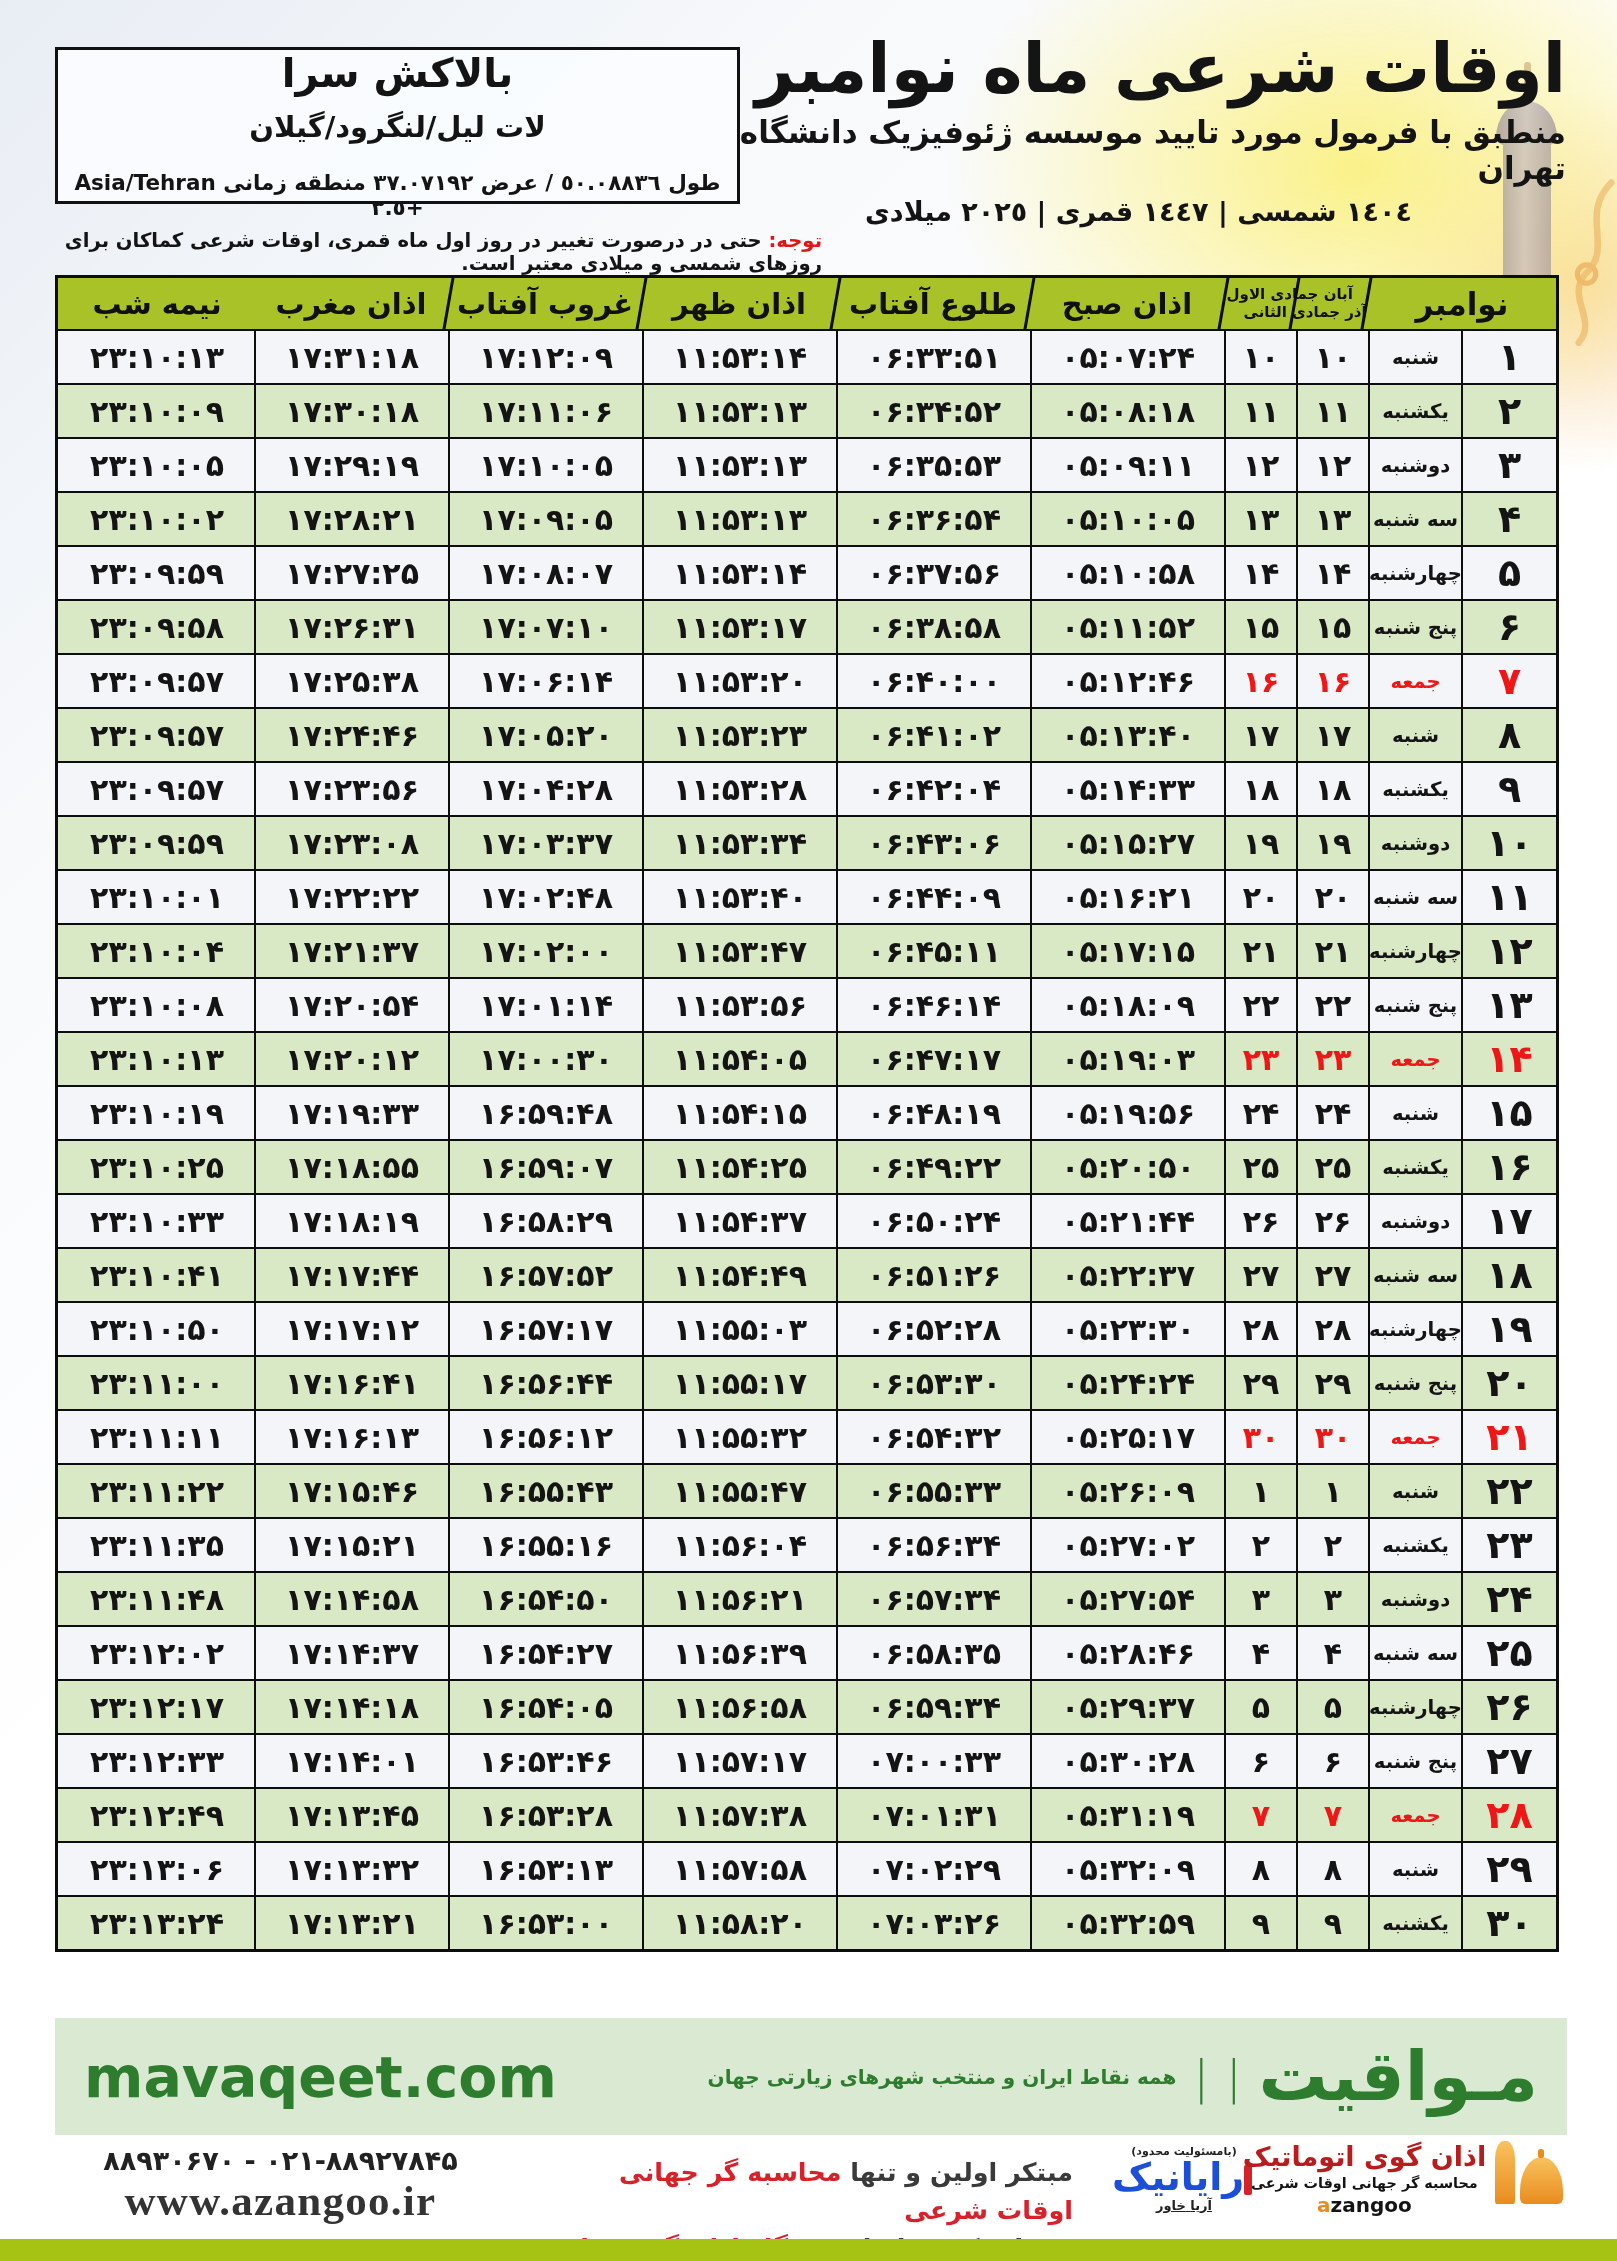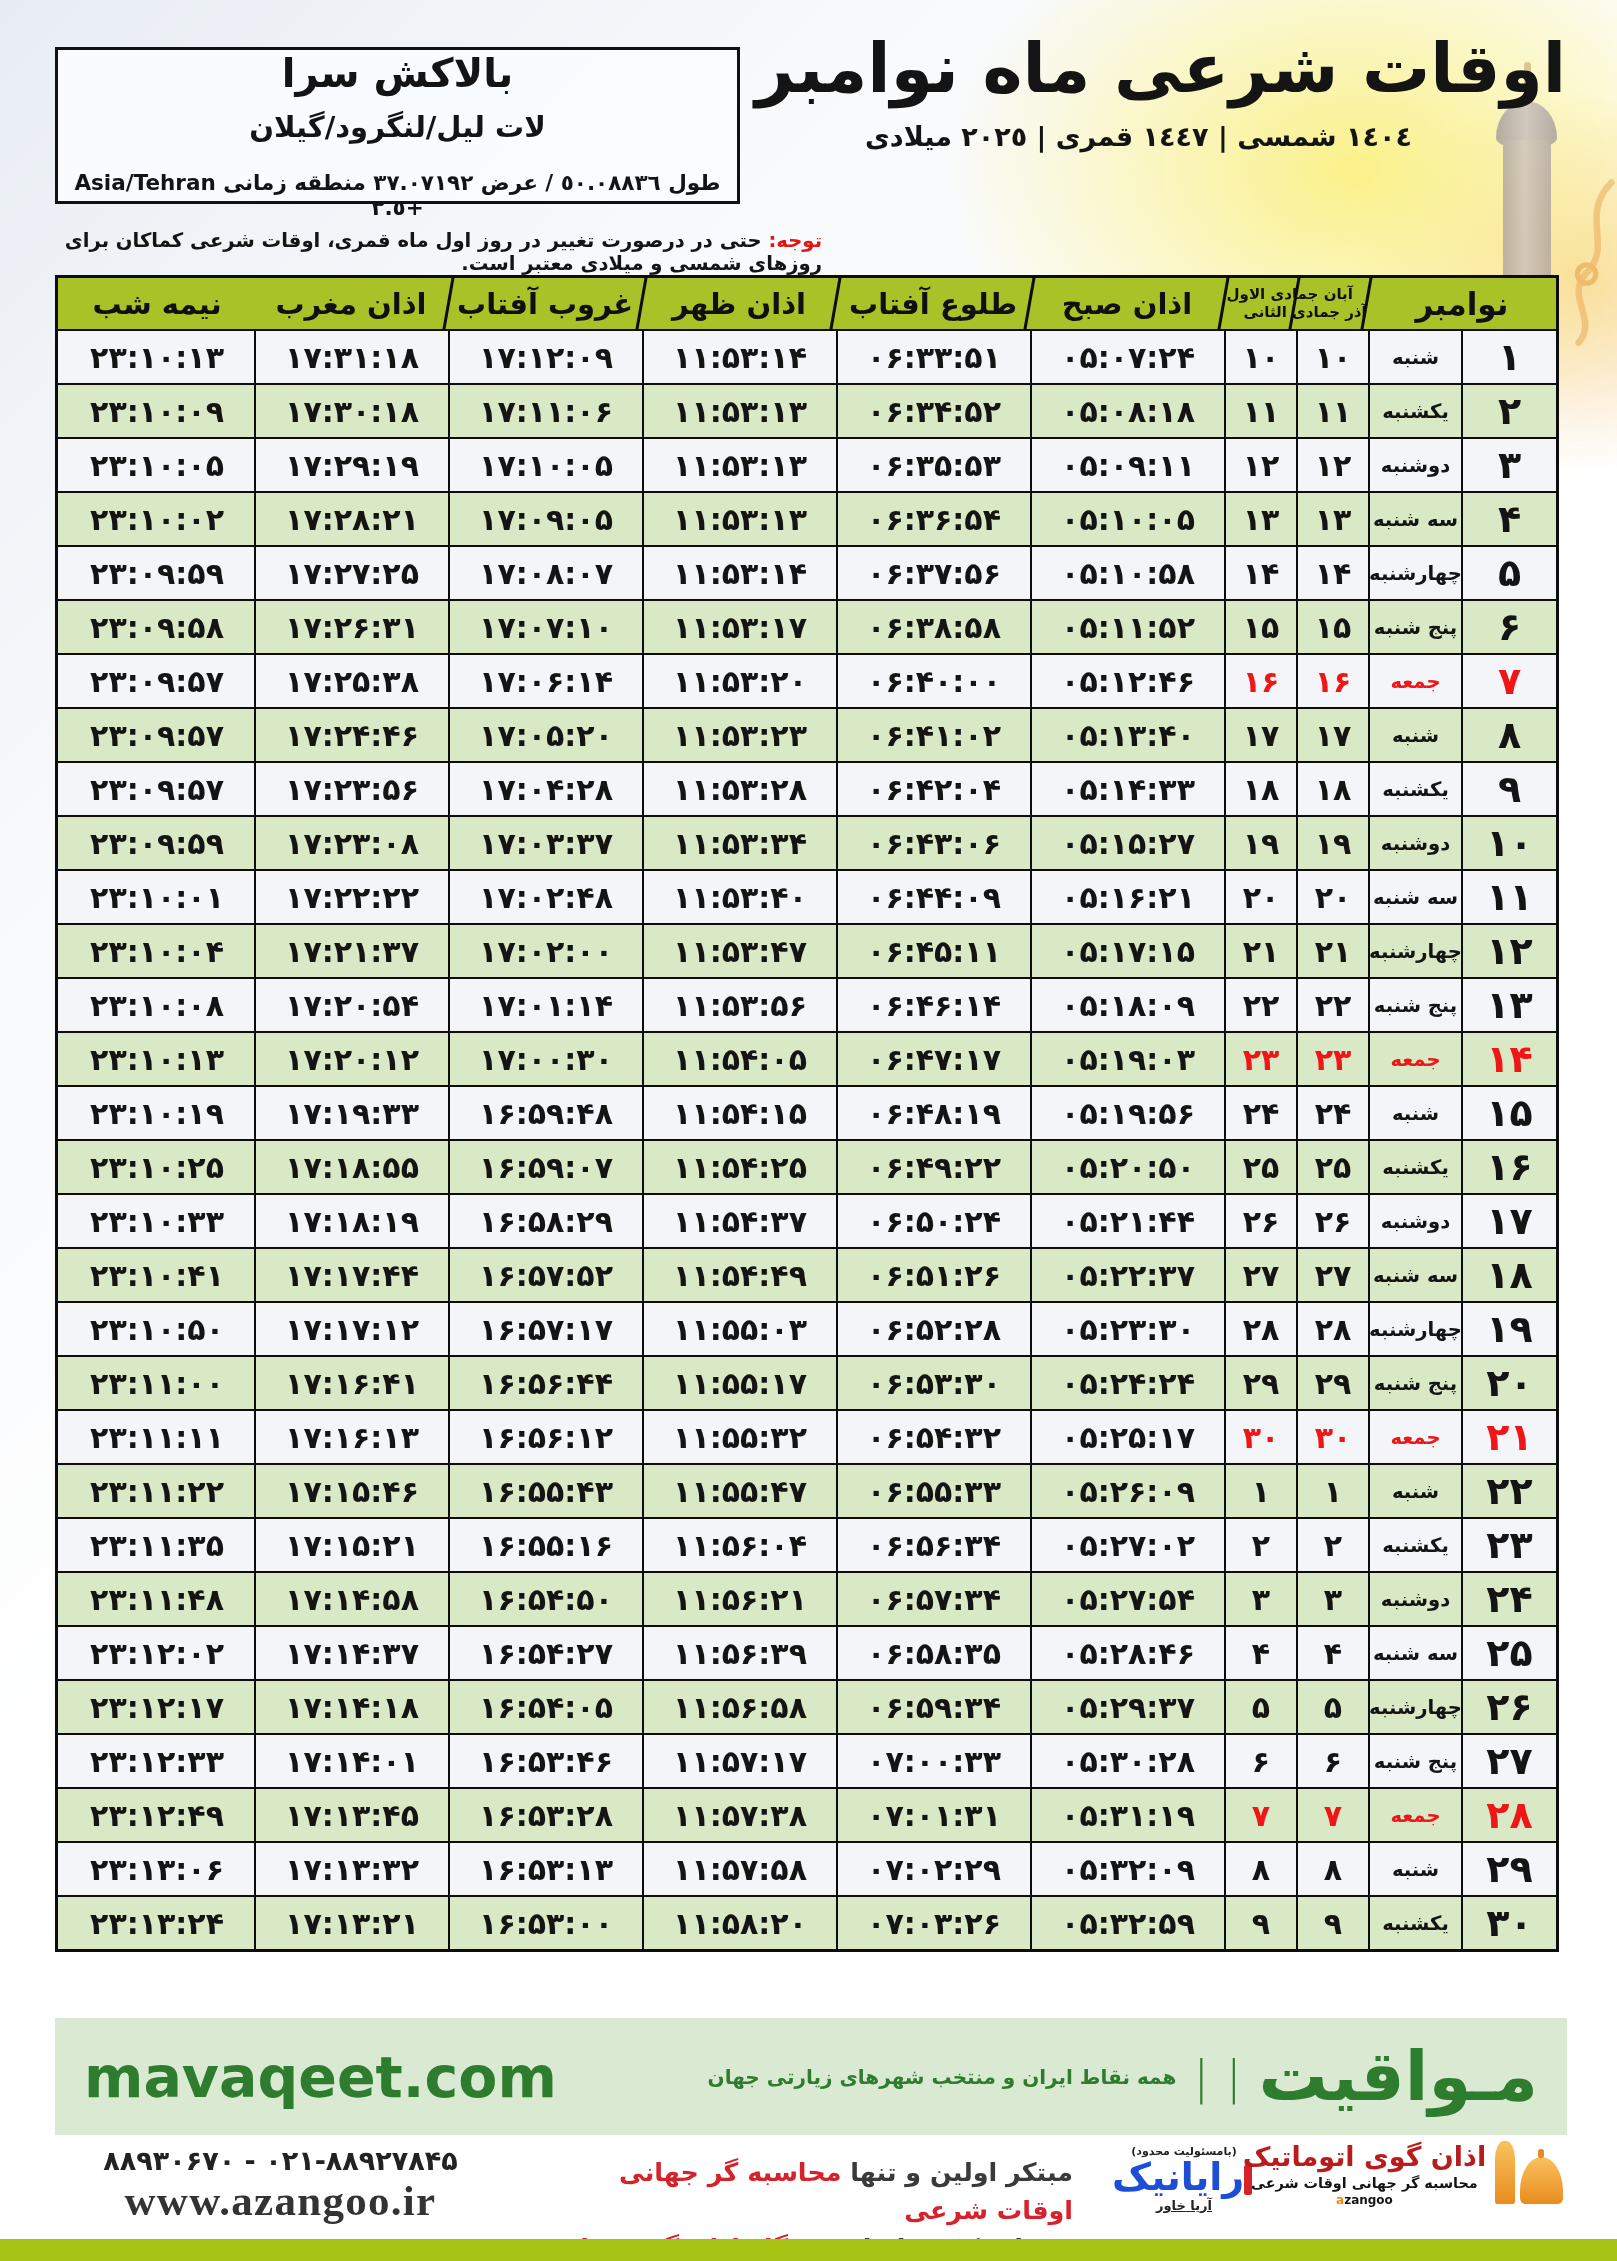--- a/index.html
+++ b/index.html
@@ -98,21 +98,21 @@
   .azangoo{position:absolute;left:1289px;top:2141px;width:274px;direction:rtl;display:flex;gap:9px;align-items:flex-start;z-index:2;}
   .az-icons{display:flex;gap:5.2px;align-items:flex-end;}
   .az-dome{width:43px;height:47px;background:linear-gradient(#f8c25e,#e98c1e);
     border-radius:50% 50% 12% 12%/72% 72% 12% 12%;position:relative;}
   .az-dome:before{content:"";position:absolute;left:18px;top:-7.8px;width:5.9px;height:9px;background:#e98c1e;border-radius:2.6px;}
   .az-tower{width:19.6px;height:63px;background:linear-gradient(#f8c25e,#e98c1e);
     border-radius:45% 45% 8% 8%/28% 28% 6% 6%;}
   .az-texts{display:flex;flex-direction:column;align-items:center;gap:2.6px;}
   .az-title{font-size:27px;font-weight:900;color:#b91c1c;white-space:nowrap;}
   .az-sub{font-size:14.4px;font-weight:700;color:#141414;white-space:nowrap;}
-  .az-latin{font-size:12px;font-weight:800;direction:ltr;color:#141414;}
+  .az-latin{font-size:20px;font-weight:800;direction:ltr;color:#141414;}
   .az-latin .a{color:#e98c1e;}
 
   .bottombar{position:absolute;left:0;top:2239px;width:1618px;height:22px;background:#a6c313;z-index:2;}
 </style>
 </head>
 <body>
 
 <div class="minaret" data-interactable="false">
   <div class="spire"></div>
     <div class="dome"></div>
@@ -124,20 +124,21 @@
 </svg>
 
 <div class="locbox" data-interactable="false">
   <div class="loc-name" data-interactable="false">بالاکش سرا</div>
   <div class="loc-region" data-interactable="false">لات لیل/لنگرود/گیلان</div>
   <div class="loc-coords" data-interactable="false">طول ٥٠.٠٨٨٣٦ / عرض ٣٧.٠٧١٩٢ منطقه زمانی Asia/Tehran +٣.٥</div>
 </div>
 
 <div class="titleblock" data-interactable="false">
   <div class="title" data-interactable="false">اوقات شرعی ماه نوامبر</div>
+  <div class="subtitle" data-interactable="false">منطبق با فرمول مورد تایید موسسه ژئوفیزیک دانشگاه تهران</div>
   <div class="eraline" data-interactable="false">١٤٠٤ شمسی | ١٤٤٧ قمری | ٢٠٢٥ میلادی</div>
 </div>
 
 <div class="notice" data-interactable="false">
   <span class="nlabel" data-interactable="false">توجه:</span><span data-interactable="false"> حتی در درصورت تغییر در روز اول ماه قمری، اوقات شرعی کماکان برای روزهای شمسی و میلادی معتبر است.</span>
 </div>
 
 <div class="ptable" data-interactable="false">
   <div class="thead" data-interactable="false">
     <div class="hcell h-nov" data-interactable="false">نوامبر</div>

